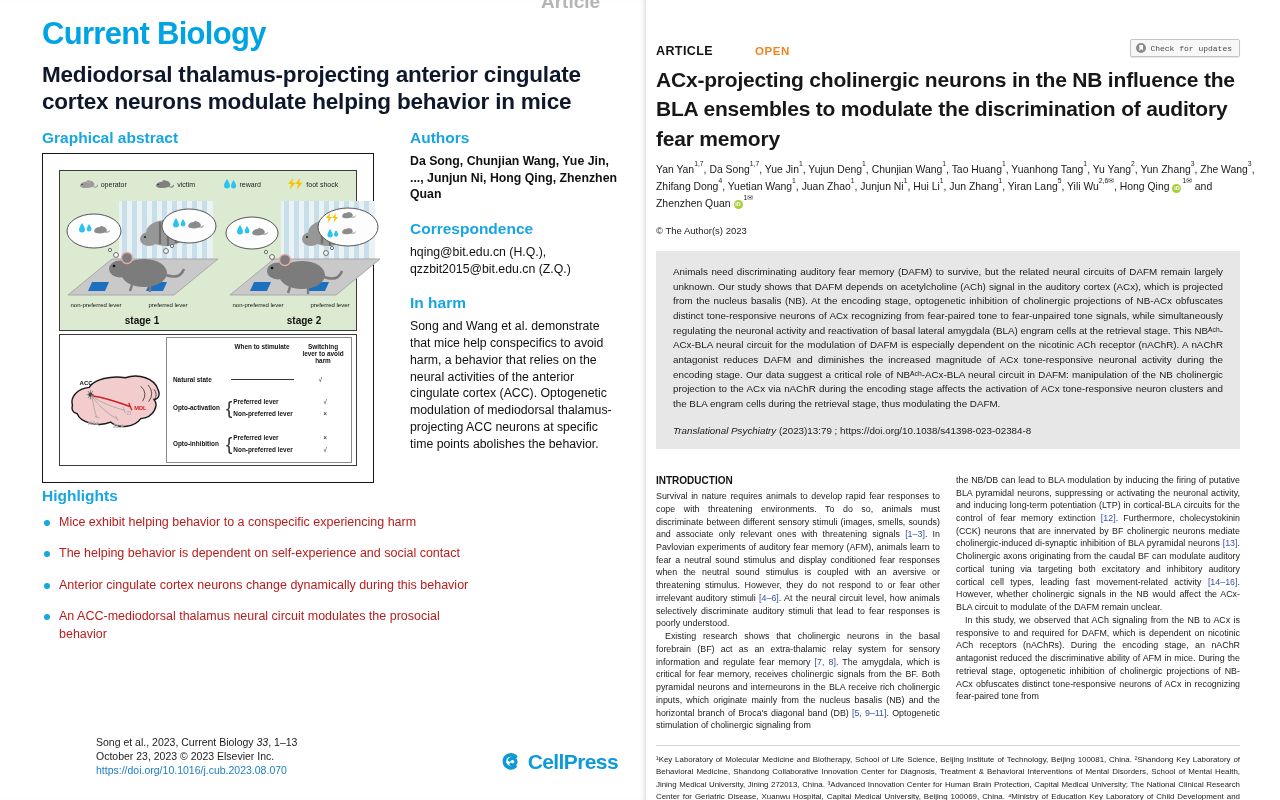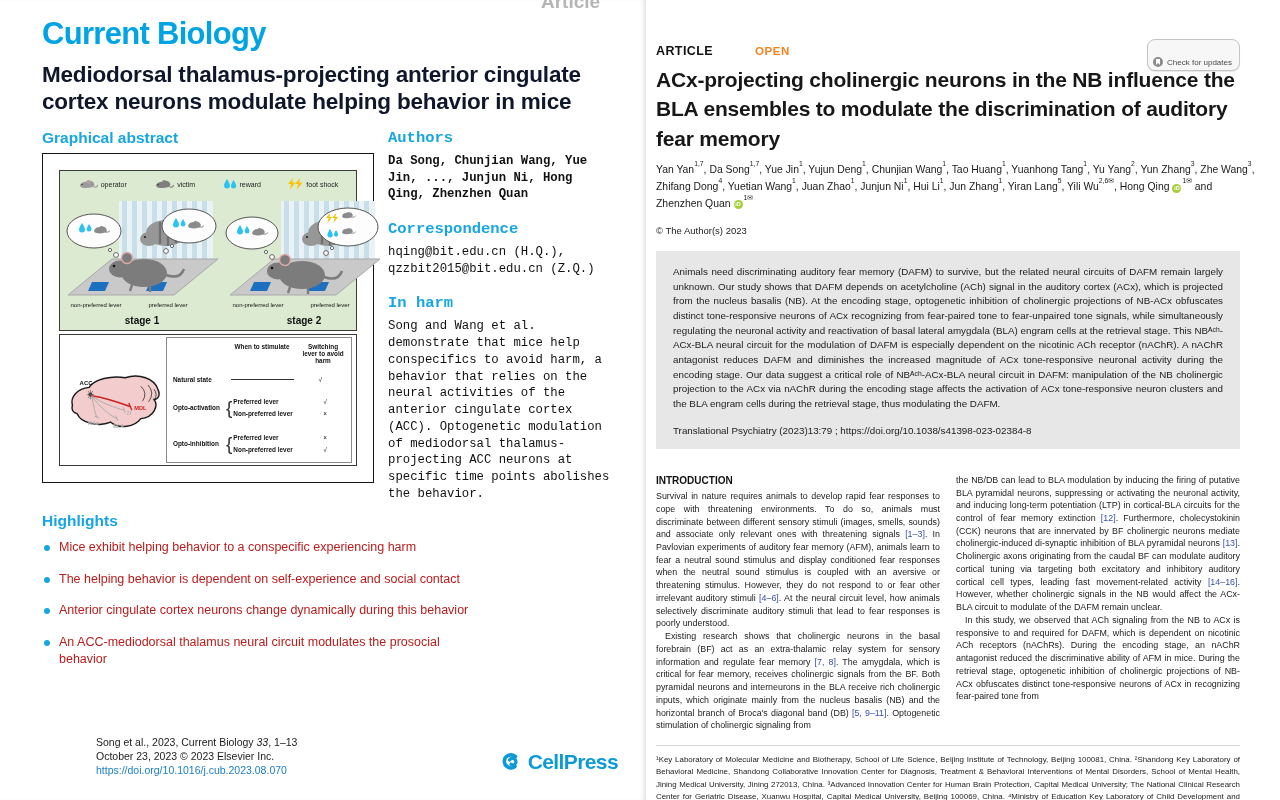--- a/index.html
+++ b/index.html
@@ -7,21 +7,21 @@
   .canvas { display:flex; width:1280px; height:800px; }
 
   
   .page-left { position:relative; width:646px; height:800px; background:#fff; overflow:hidden;
                padding:16px 26px 0 42px; box-shadow: inset -5px 0 6px -5px rgba(0,0,0,.22); }
   .cb-article-tag { position:absolute; top:-9px; left:541px; color:#b5b5b5; font-size:19px; font-weight:700; }
   .cb-journal { color:#00a4e4; font-size:31px; font-weight:700; letter-spacing:-0.7px; }
   .cb-title { margin-top:9px; width:588px; font-size:22.5px; line-height:1.22; font-weight:700; color:#0f172a; letter-spacing:-0.2px; }
   .cb-cols { display:flex; margin-top:13px; }
   .cb-col-ga { width:332px; flex:none; }
-  .cb-col-side { margin-left:14px; width:222px;font-family:Liberation Mono, monospace; }
+  .cb-col-side { margin-left:36px; width:222px; }
   .cyan-head { color:#17a6e1; font-size:15.5px; font-weight:700; margin-bottom:6px; }
   .side-head { margin-top:17px; }
   .side-text { font-size:12.3px; line-height:1.36; color:#111; }
   .side-authors { font-weight:600; }
 
   
   .ga-box { width:332px; height:330px; border:1.6px solid #151515; background:#fff; padding:16px; display:flex; flex-direction:column; gap:3px; }
   .ga-top { position:relative; height:180px; border:1px solid #3a3a3a; background:#dcead2; }
   .ga-legend { position:absolute; top:7px; left:4px; right:4px; display:flex; justify-content:space-around; align-items:center; }
   .ga-legend-item { display:flex; align-items:center; gap:3px; font-size:7px; color:#222; }
@@ -38,52 +38,52 @@
   .wt-label { width:52px; font-weight:700; }
   .wt-dash { width:64px; border-top:1.2px solid #333; margin-left:6px; }
   .wt-mark-nat { width:52px; text-align:center; }
   .wt-group { display:flex; align-items:center; }
   .wt-brace { font-size:19px; font-weight:300; color:#333; margin:0 1px; }
   .wt-sub { flex:1; }
   .wt-subrow { display:flex; align-items:center; justify-content:space-between; padding:2.5px 0; }
   .wt-lever { font-weight:700; }
   .wt-mark { width:42px; text-align:center; }
 
-  .hl-block { margin-top:10px; }
+  .hl-block { margin-top:4px; }
   .hl-list { list-style:none; margin-top:9px; }
   .hl-list li { position:relative; width:438px; padding-left:17px; margin-bottom:14px; font-size:12.5px; font-weight:500; line-height:1.4; color:#b91c1c; }
   .hl-list li::before { content:''; position:absolute; left:2px; top:6px; width:6px; height:6px; border-radius:50%; background:#17a6e1; }
 
   .cb-footer { position:absolute; left:96px; right:28px; bottom:22px; display:flex; justify-content:space-between; align-items:flex-end; }
   .f-lines { font-size:10.5px; line-height:1.32; color:#1c1c1c; }
   .f-doi { color:#1b7ec2; }
   .cellpress { display:flex; align-items:center; gap:5px; margin-bottom:4px; }
   .cellpress-text { color:#0d9bd8; font-size:21px; font-weight:700; letter-spacing:-0.6px; }
 
   
   .page-right { position:relative; width:634px; height:800px; background:#fff; padding:44px 28px 0 10px; }
   .tp-topbar { position:relative; display:flex; align-items:center; margin-bottom:7px; }
   .tp-article { font-size:12.5px; font-weight:700; letter-spacing:0.4px; color:#111; }
   .tp-open { margin-left:42px; font-size:11.5px; font-weight:700; letter-spacing:0.6px; color:#f58220; }
   .tp-check { position:absolute; right:12px; top:-5px; display:flex; align-items:center; gap:4px;
-              border:1px solid #c4c4c4; border-radius:8px; background:#f7f7f7; box-shadow:0 1px 1px rgba(0,0,0,.1);
-              font-size:8px; color:#4a4a4a; padding:17px 7px 3px 5px; cursor:pointer; }
+              border:1px solid #c4c4c4; border-radius:2px; background:#f7f7f7; box-shadow:0 1px 1px rgba(0,0,0,.1);
+              font-size:8px; color:#4a4a4a; padding:3px 7px 3px 5px; cursor:pointer;font-family:Liberation Mono, monospace; }
   .cfu-icon { position:relative; width:10px; height:10px; border-radius:50%; background:#8b8b8b; flex:none; }
   .cfu-icon::after { content:''; position:absolute; left:3px; top:2px; width:4px; height:6px; background:#fff;
                      clip-path:polygon(0 0,100% 0,100% 100%,50% 68%,0 100%); }
   .tp-title { font-size:21px; font-weight:600; line-height:1.4; color:#171717; letter-spacing:-0.2px; margin-bottom:9px; width:600px; }
   .tp-authors { font-size:10.4px; line-height:1.58; color:#1a1a1a; width:600px; margin-bottom:12px; }
   .tp-authors sup { font-size:6.8px; position:relative; top:-3px; }
   .orcid { display:inline-block; width:9px; height:9px; border-radius:50%; background:#a6ce39; color:#fff;
            font-size:5.5px; line-height:9px; text-align:center; font-weight:700; margin:0 1px 0 3px; vertical-align:1px; cursor:pointer; }
   .tp-copy { font-size:9.5px; color:#222; margin-bottom:15px; }
   .tp-abstract { background:#e7e7e7; padding:14px 17px 13px; margin-right:12px; }
   .tp-abstract-text { font-size:9.8px; line-height:1.5; text-align:justify; color:#1b1b1b; }
   .tp-citation { margin-top:13px; font-size:9.8px; color:#1b1b1b; }
-  .tp-citation .jname { }
+  .tp-citation .jname { font-style:italic; }
   .tp-cols { display:flex; gap:16px; margin:25px 12px 0 0; }
   .tp-col { flex:1; font-size:8.9px; line-height:1.43; text-align:justify; color:#1b1b1b; }
   .tp-intro-head { font-size:10px; font-weight:700; color:#111; margin-bottom:2px; }
   .tp-col p.indent { text-indent:9px; }
   .ref { color:#3a4fa8; cursor:pointer; }
   .tp-rule { border:none; border-top:1px solid #d6d6d6; margin:13px 12px 8px 0; }
   .tp-affil { font-size:7.9px; line-height:1.56; text-align:justify; color:#1b1b1b; margin-right:12px; }
 </style>
 </head>
 <body>

